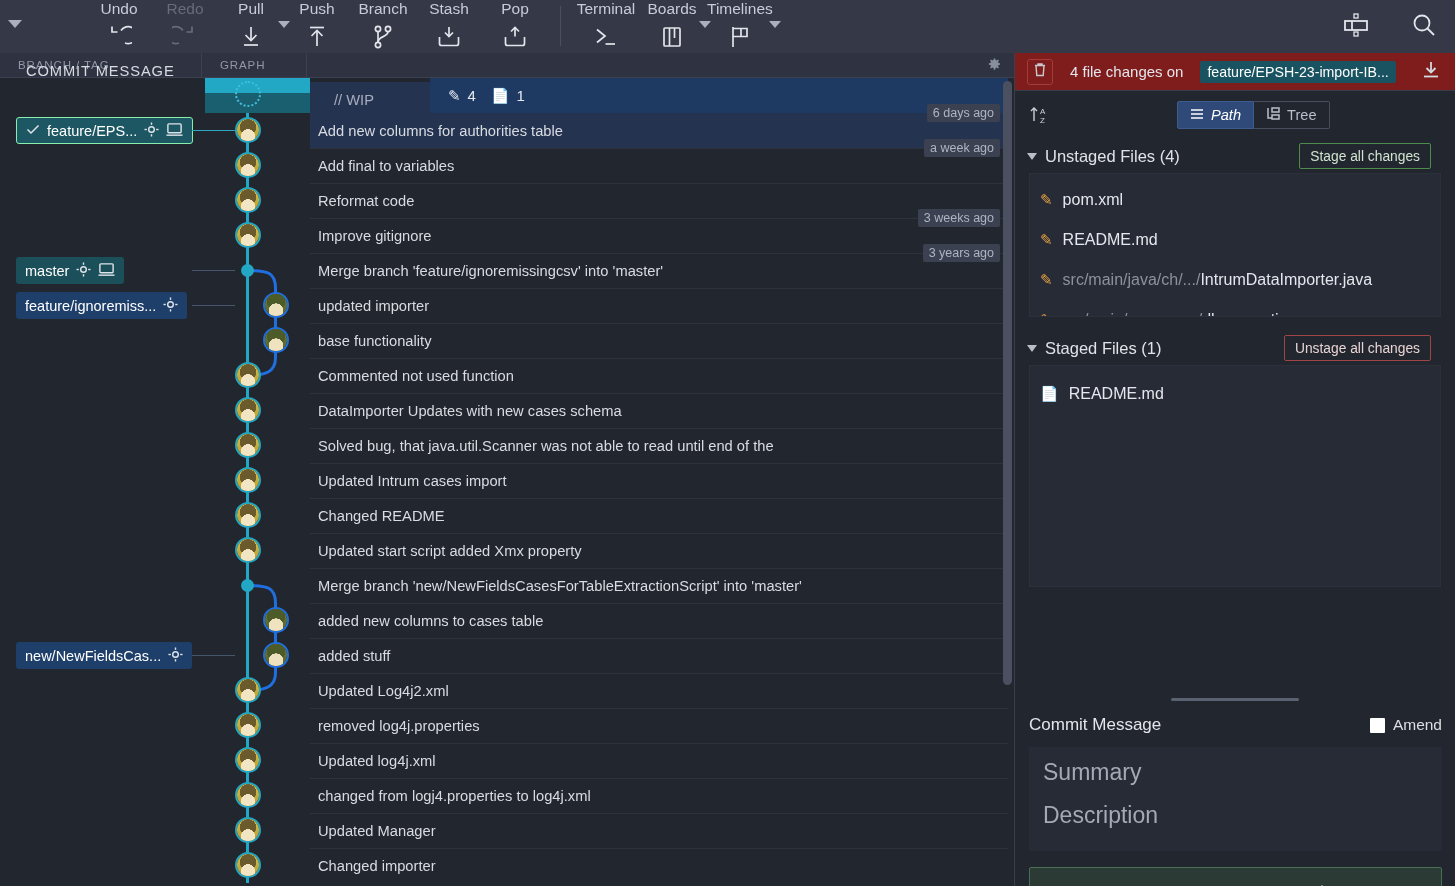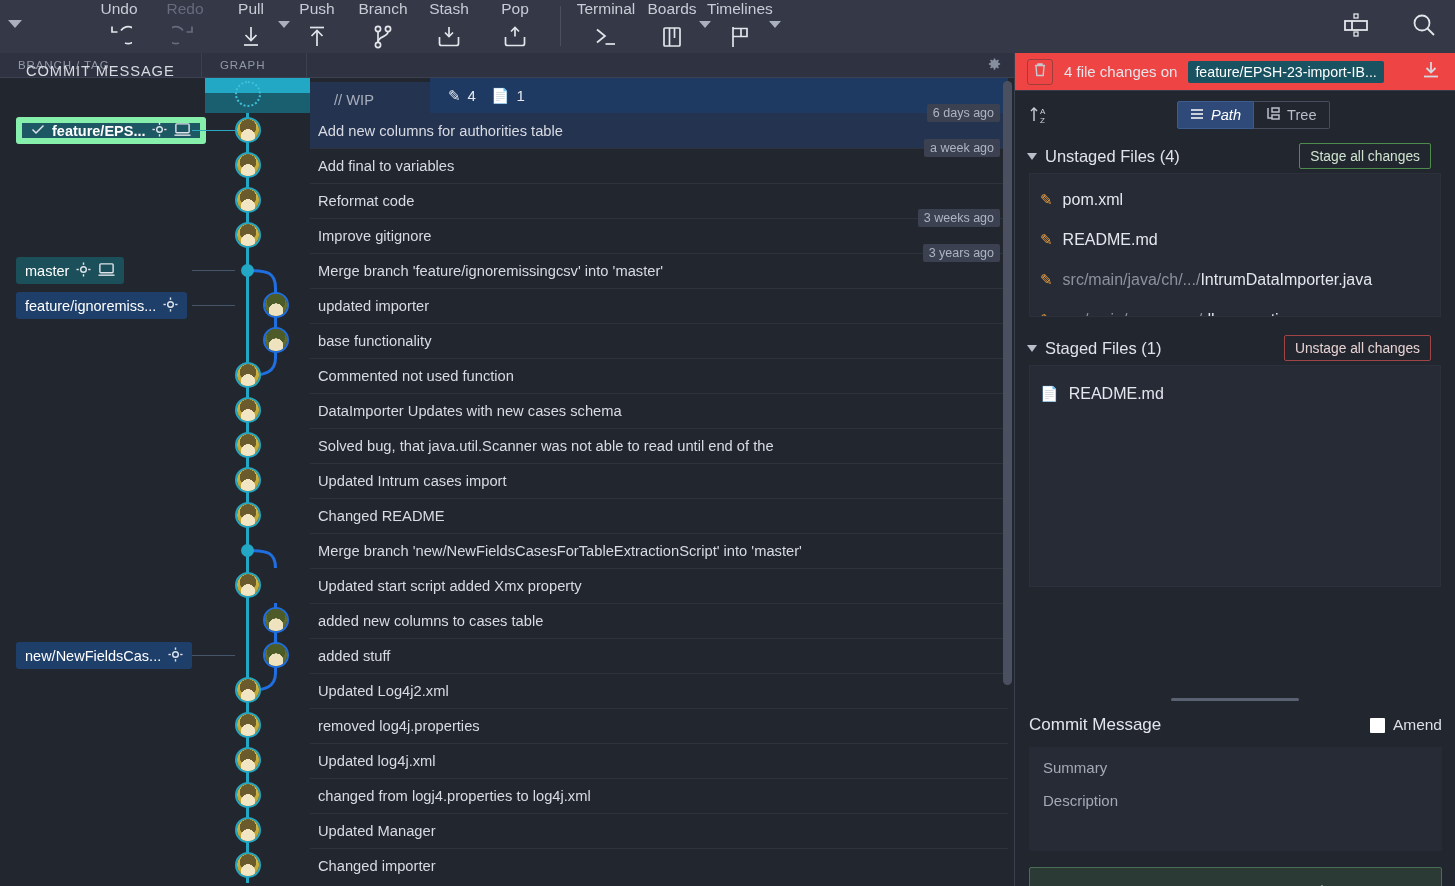--- a/index.html
+++ b/index.html
@@ -83,21 +83,21 @@
 
   
   .bcol { position: absolute; left: 0; top: 0; width: 205px; height: 35px; }
   .branch-chip {
     position: absolute; left: 16px; top: 4px; height: 27px;
     display: flex; align-items: center; gap: 7px;
     padding: 0 9px 0 9px;
     border-radius: 3px;
     font-size: 14.5px; color: #ffffff; white-space: nowrap;
   }
-  .branch-chip.current { background: #1d5763; border: 6px solid #86efac; font-weight: bold; }
+  .branch-chip.current { background: #1d5763; border: 1px solid #86efac; }
   .branch-chip.local-teal { background: #1b4f5a; }
   .branch-chip.local-blue { background: #1f3f6b; }
   .branch-chip svg { fill: none; stroke: #dfe3ea; stroke-width: 1.5; }
   .chip-connector {
     position: absolute; top: 17px; height: 1px; background: #45566a;
   }
   .chip-connector.active { background: #2aa8c4; }
 
   
   .gcol { position: absolute; left: 205px; top: 0; width: 105px; height: 35px; }
@@ -183,22 +183,22 @@
     background: #4a5060; border-radius: 5px; cursor: pointer;
   }
 
   
   #right-pane {
     position: absolute; left: 1014px; top: 53px; width: 441px; height: 833px;
     background: #22262f;
     border-left: 1px solid #3a3f4d;
   }
   #rp-header {
-    height: 38px; background: #ef4444; border-bottom: 1px solid #383d4b;
-    display: flex; align-items: center; padding: 0 14px 0 12px; gap: 11px;
+    height: 38px; background: #7f1d1d; border-bottom: 1px solid #383d4b;
+    display: flex; align-items: center; padding: 0 14px 0 12px; gap: 17px;
   }
   .trash-btn {
     width: 26px; height: 26px; border: 1px solid #a33c3c; border-radius: 3px;
     display: flex; align-items: center; justify-content: center; cursor: pointer;
     background: transparent;
   }
   .trash-btn svg { stroke: #c7c9cf; stroke-width: 1.4; fill: none; }
   #rp-header .hdr-text { font-size: 15px; color: #e3e6ec; white-space: nowrap; }
   .branch-badge {
     height: 22px; max-width: 196px; overflow: hidden;
@@ -269,21 +269,21 @@
     background: #22262f; padding: 0 14px;
   }
   .cm-head { height: 44px; display: flex; align-items: center; }
   .cm-title { font-size: 17px; color: #e2e5eb; }
   .cm-amend { margin-left: auto; display: flex; align-items: center; gap: 8px; cursor: pointer; }
   .cm-box { width: 15px; height: 15px; background: #ffffff; border-radius: 1px; }
   .cm-amend span { font-size: 15.5px; color: #dcdfe6; }
   .cm-input {
     height: 104px; background: #272b35; padding: 12px 14px 0 14px;
   }
-  .cm-input .ph { font-size: 15px; color: #a3a9b6; margin-bottom: 16px; }
+  .cm-input .ph { font-size: 23px; color: #a3a9b6; margin-bottom: 16px; }
   .cm-commit-btn {
     margin-top: 16px; height: 48px;
     border: 1px solid #4a6e53; background: #2c3a36;
     display: flex; align-items: center; justify-content: center;
     font-size: 15.5px; color: #9aa4ab; cursor: pointer; border-radius: 2px;
   }
 </style>
 </head>
 <body>
 
@@ -651,40 +651,40 @@
         </div>
         <div class="mcol">
           <div class="msg">Changed README</div>
         </div>
       </div>
       <div class="row">
         <div class="rowline"></div>
         <div class="bcol"></div>
         <div class="gcol">
           <div class="lane teal" style="left:41px;"></div>
+          <div class="node avatar" style="left:30px;">
+            <div class="face"></div>
+          </div>
+        </div>
+        <div class="mcol">
+          <div class="msg">Updated start script added Xmx property</div>
+        </div>
+      </div>
+      <div class="row">
+        <div class="rowline"></div>
+        <div class="bcol"></div>
+        <div class="gcol">
+          <div class="lane teal" style="left:41px;"></div>
           <svg class="branchcurve">
             <path d="M42.5 17.5 C 62 17.5, 70.5 19, 70.5 35"></path>
           </svg>
           <div class="node merge" style="left:36px;"></div>
         </div>
         <div class="mcol">
           <div class="msg">Merge branch 'new/NewFieldsCasesForTableExtractionScript' into 'master'</div>
-        </div>
-      </div>
-      <div class="row">
-        <div class="rowline"></div>
-        <div class="bcol"></div>
-        <div class="gcol">
-          <div class="lane teal" style="left:41px;"></div>
-          <div class="node avatar" style="left:30px;">
-            <div class="face"></div>
-          </div>
-        </div>
-        <div class="mcol">
-          <div class="msg">Updated start script added Xmx property</div>
         </div>
       </div>
       <div class="row">
         <div class="rowline"></div>
         <div class="bcol"></div>
         <div class="gcol">
           <div class="lane teal" style="left:41px;"></div>
           <div class="lane blue" style="left:69px;"></div>
           <div class="node avatar blueborder" style="left:58px;">
             <div class="face dark"></div>

